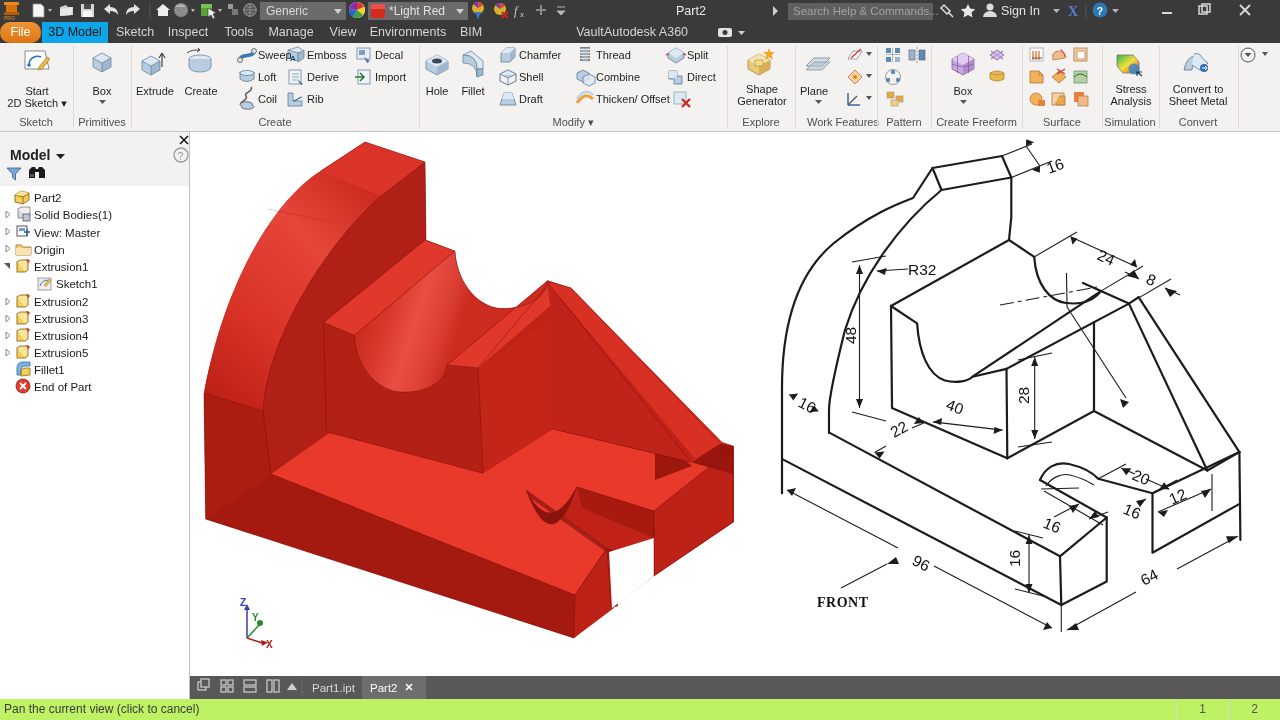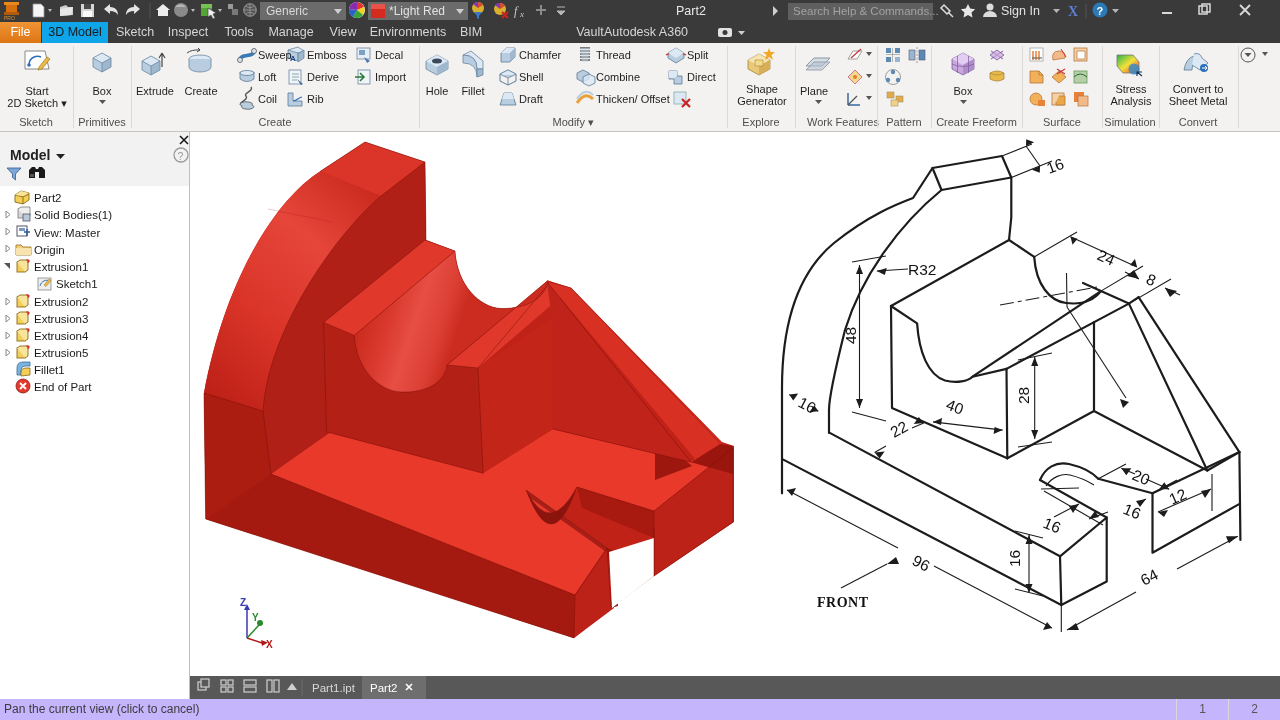--- a/index.html
+++ b/index.html
@@ -7,21 +7,21 @@
 #titlebar { position:absolute; left:0; top:0; width:1280px; height:22px; background:#3a3a3a; }
 #menubar { position:absolute; left:0; top:22px; width:1280px; height:21px; background:#3a3a3a; }
 .menutab { position:absolute; top:0; height:21px; line-height:21px; font-size:12.5px; color:#d6d6d6; text-align:center; }
 #ribbon { position:absolute; left:0; top:43px; width:1280px; height:89px; background:#f3f2f1; border-bottom:1px solid #c9c5c2; }
 .glabel { position:absolute; top:72px; height:16px; line-height:14px; font-size:11px; color:#4e4e4e; text-align:center; }
 .gsep { position:absolute; top:3px; height:82px; width:1px; background:#dcd9d6; }
 .rbtn-txt { position:absolute; font-size:11px; color:#1e1e1e; }
 #panel { position:absolute; left:0; top:132px; width:190px; height:567px; background:#7dd3fc; border-right:1px solid #bfbfbf; }
 #canvas { position:absolute; left:191px; top:132px; width:1089px; height:544px; background:#ffffff; }
 #tabbar { position:absolute; left:190px; top:676px; width:1090px; height:23px; background:#585858; }
-#statusbar { position:absolute; left:0; top:699px; width:1280px; height:21px; background:#c4b5fd; font-size:12px; color:#3c3c3c; line-height:21px; }
+#statusbar { position:absolute; left:0; top:699px; width:1280px; height:21px; background:#bef264; font-size:12px; color:#3c3c3c; line-height:21px; }
 </style>
 </head>
 <body>
 <div id="titlebar">
 <svg width="1280" height="22" style="position:absolute;left:0;top:0">
 
   <rect x="6" y="2" width="11" height="13" fill="#d4700f"></rect>
   <rect x="4" y="2" width="15" height="3" fill="#e8891c"></rect>
   <rect x="4" y="12" width="15" height="3" fill="#b35a08"></rect>
   <text x="4" y="20" font-size="5" fill="#e0902a" font-family="Liberation Sans">PRO</text>
@@ -115,21 +115,21 @@
   <text x="1096.5" y="15" font-size="11" font-weight="bold" fill="#fff" font-family="Liberation Sans">?</text>
   <path d="M1112,9 l7,0 l-3.5,4 z" fill="#b5b5b5"></path>
 
   <path d="M1162,13 h10" stroke="#d9d9d9" stroke-width="2"></path>
   <rect x="1199" y="6" width="8" height="8" fill="none" stroke="#d9d9d9" stroke-width="1.5"></rect>
   <rect x="1202" y="4" width="8" height="8" fill="none" stroke="#d9d9d9" stroke-width="1.5"></rect>
   <path d="M1240,5 l10,10 M1250,5 l-10,10" stroke="#d9d9d9" stroke-width="1.8"></path>
 </svg>
 </div>
 <div id="menubar">
-<div class="menutab" style="left:0px;width:41px;background:linear-gradient(#ef9335,#dd7514);color:#fff;">File</div>
+<div class="menutab" style="left:0px;width:41px;background:linear-gradient(#ef9335,#dd7514);color:#fff;border-radius:10px;">File</div>
 <div class="menutab" style="left:42px;width:66px;background:#0ea5e9;color:#1a1a1a;">3D Model</div>
 <div class="menutab" style="left:109px;width:52px;">Sketch</div>
 <div class="menutab" style="left:161px;width:54px;">Inspect</div>
 <div class="menutab" style="left:217px;width:44px;">Tools</div>
 <div class="menutab" style="left:263px;width:56px;">Manage</div>
 <div class="menutab" style="left:323px;width:40px;">View</div>
 <div class="menutab" style="left:362px;width:92px;">Environments</div>
 <div class="menutab" style="left:453px;width:36px;">BIM</div>
 <div class="menutab" style="left:489px;width:80px;margin-top:28px;">Get Started</div>
 <div class="menutab" style="left:568px;width:44px;">Vault</div>

